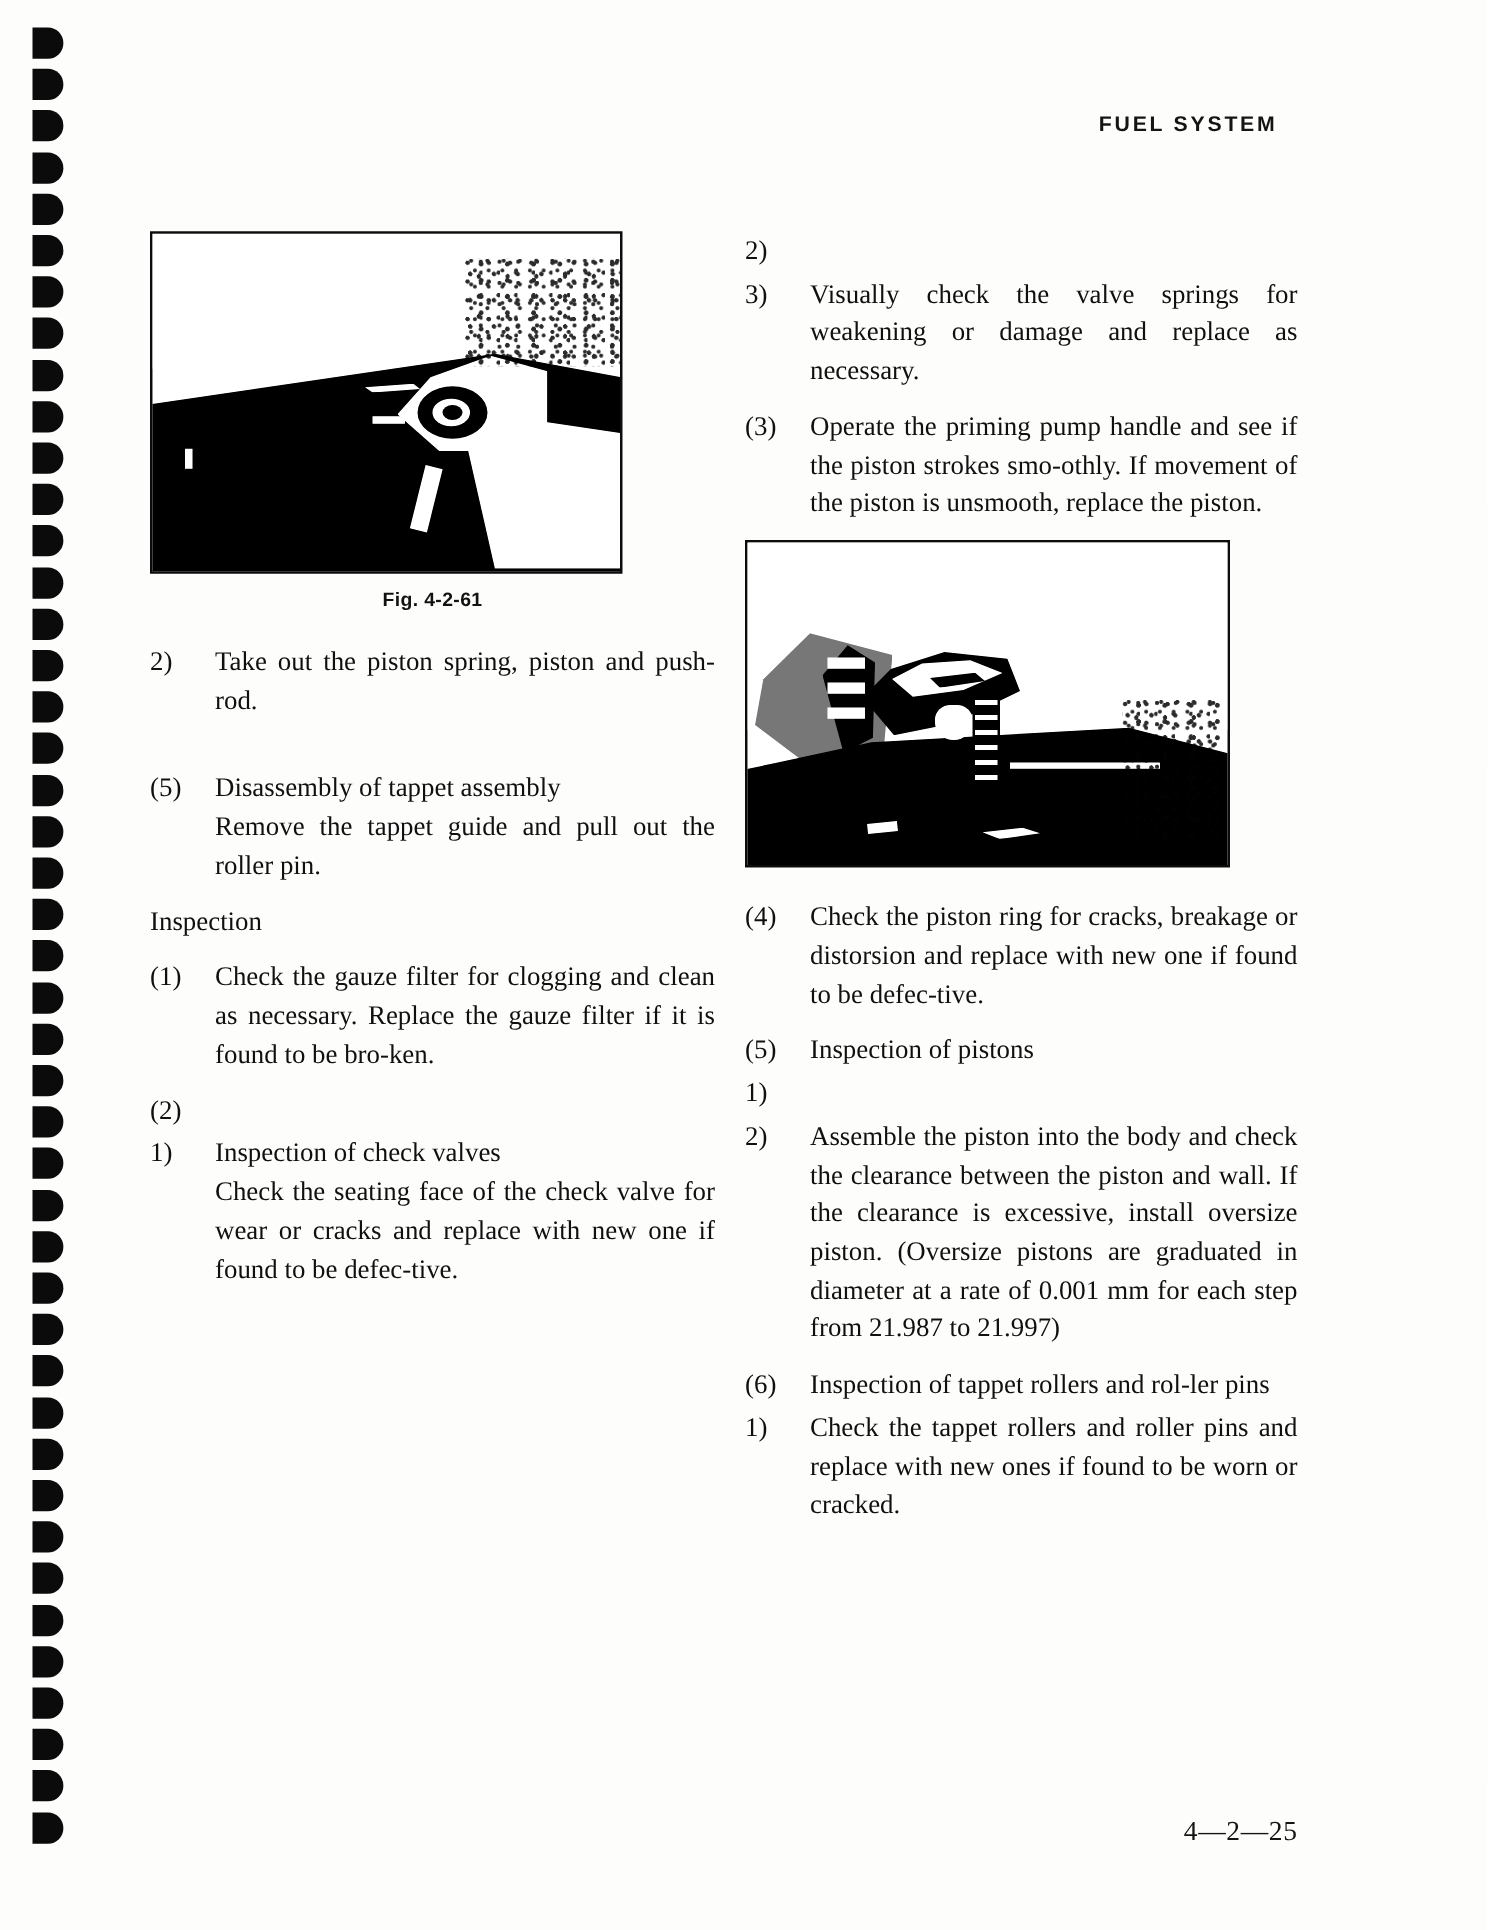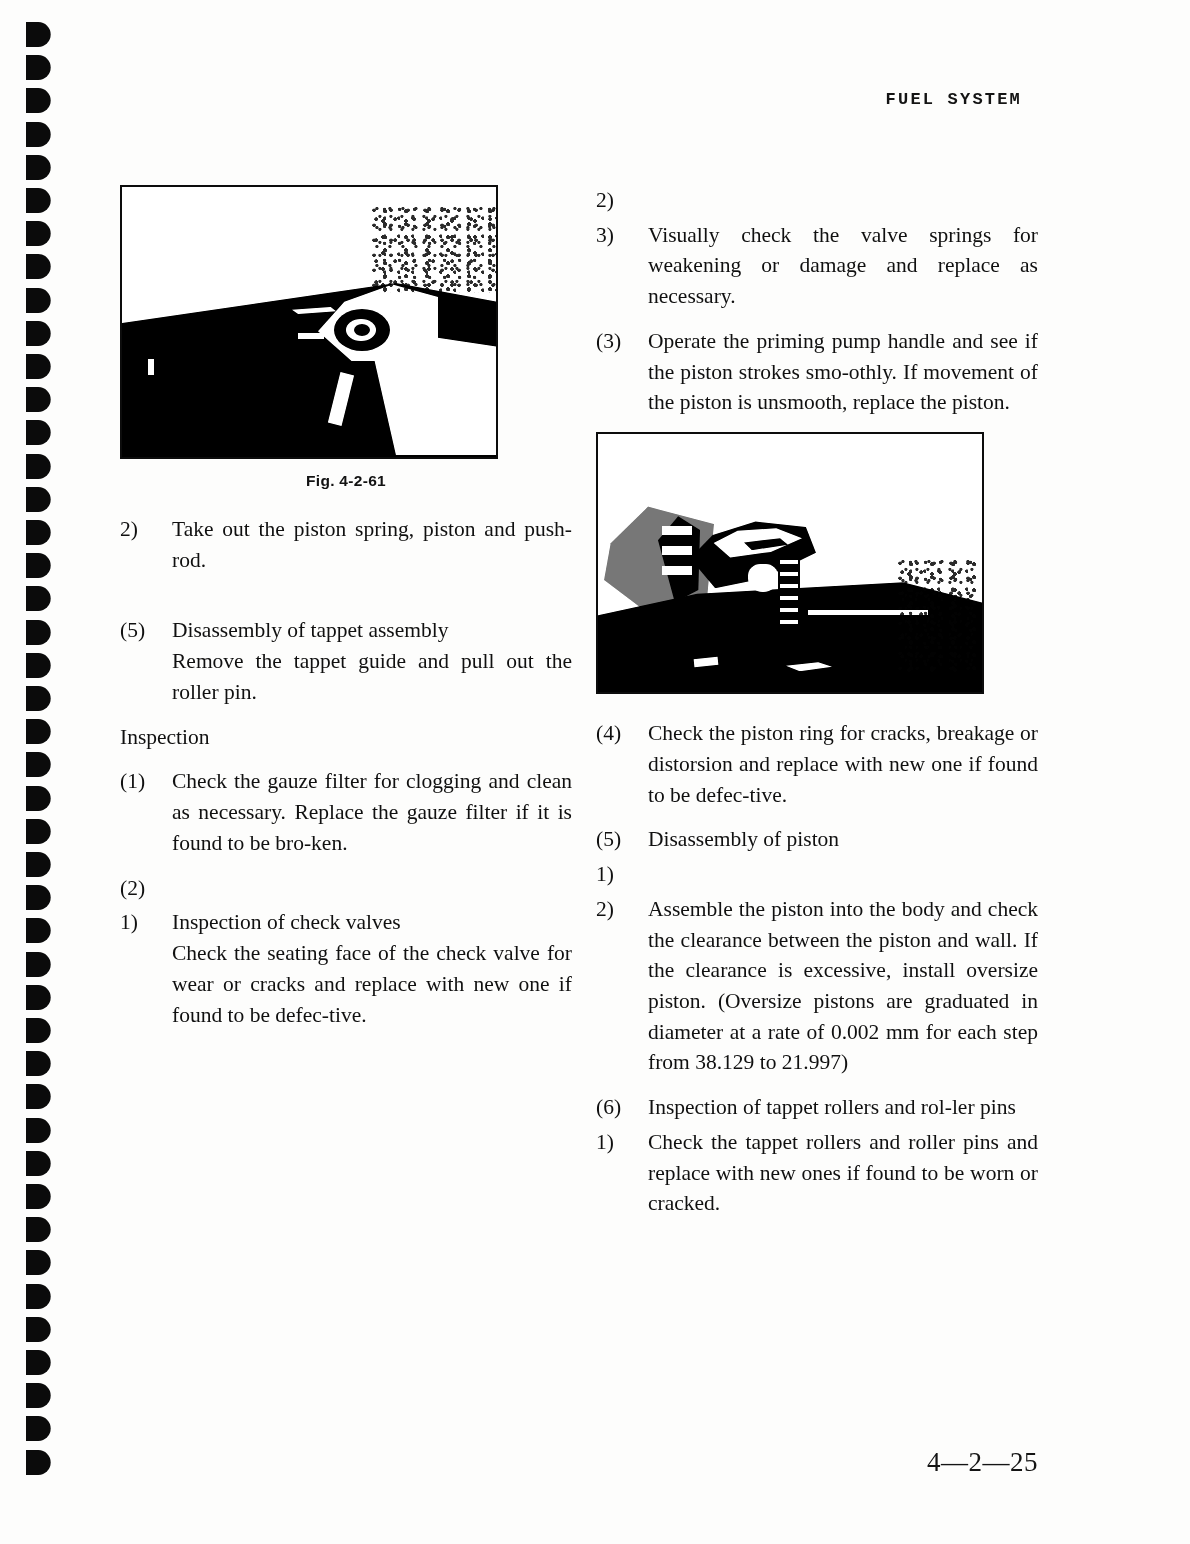--- a/index.html
+++ b/index.html
@@ -35,21 +35,21 @@
     border-radius: 0 50% 50% 0 / 0 50% 50% 0;
     transform: scaleX(1.9);
     transform-origin: left center;
   }
 
   
   #header {
     position: absolute;
     right: 168px;
     top: 90px;
-    font-family: Liberation Mono, monospace;
+    font-family: Liberation Sans, sans-serif;
     font-weight: bold;
     font-size: 17px;
     letter-spacing: 2.2px;
     color: #141414;
   }
 
   
   .col {
     position: absolute;
     top: 185px;
@@ -133,21 +133,21 @@
   }
   .gap-s { height: 10px; }
   .gap-m { height: 18px; }
   .gap-l { height: 26px; }
 
   
   #folio {
     position: absolute;
     right: 152px;
     bottom: 66px;
-    font-size: 27px;
+    font-size: 22px;
     letter-spacing: .5px;
     color: #141414;
   }
 </style>
 </head>
 <body>
 
 <div id="page">
 
   <div id="binding">
@@ -324,30 +324,30 @@
 
     <div class="para">
       <span class="marker">(4)</span>
       <span class="body-text">Check the piston ring for cracks, breakage or distorsion and replace with new one if found to be defec-tive.</span>
     </div>
 
     <div class="gap-s"></div>
 
     <div class="para">
       <span class="marker">(5)</span>
-      <span class="body-text nojust">Disassembly of piston</span>
+      <span class="body-text nojust">Inspection of pistons</span>
     </div>
 
     <div class="para">
       <span class="marker">1)</span>
     </div>
 
     <div class="para">
       <span class="marker">2)</span>
-      <span class="body-text">Assemble the piston into the body and check the clearance between the piston and wall.  If the clearance is excessive, install oversize piston. (Oversize pistons are graduated in diameter at a rate of 0.002 mm for each step from 38.129 to 21.997)</span>
+      <span class="body-text">Assemble the piston into the body and check the clearance between the piston and wall.  If the clearance is excessive, install oversize piston. (Oversize pistons are graduated in diameter at a rate of 0.001 mm for each step from 21.987 to 21.997)</span>
     </div>
 
     <div class="gap-s"></div>
 
     <div class="para">
       <span class="marker">(6)</span>
       <span class="body-text nojust">Inspection of tappet rollers and rol-ler pins</span>
     </div>
 
     <div class="para">

